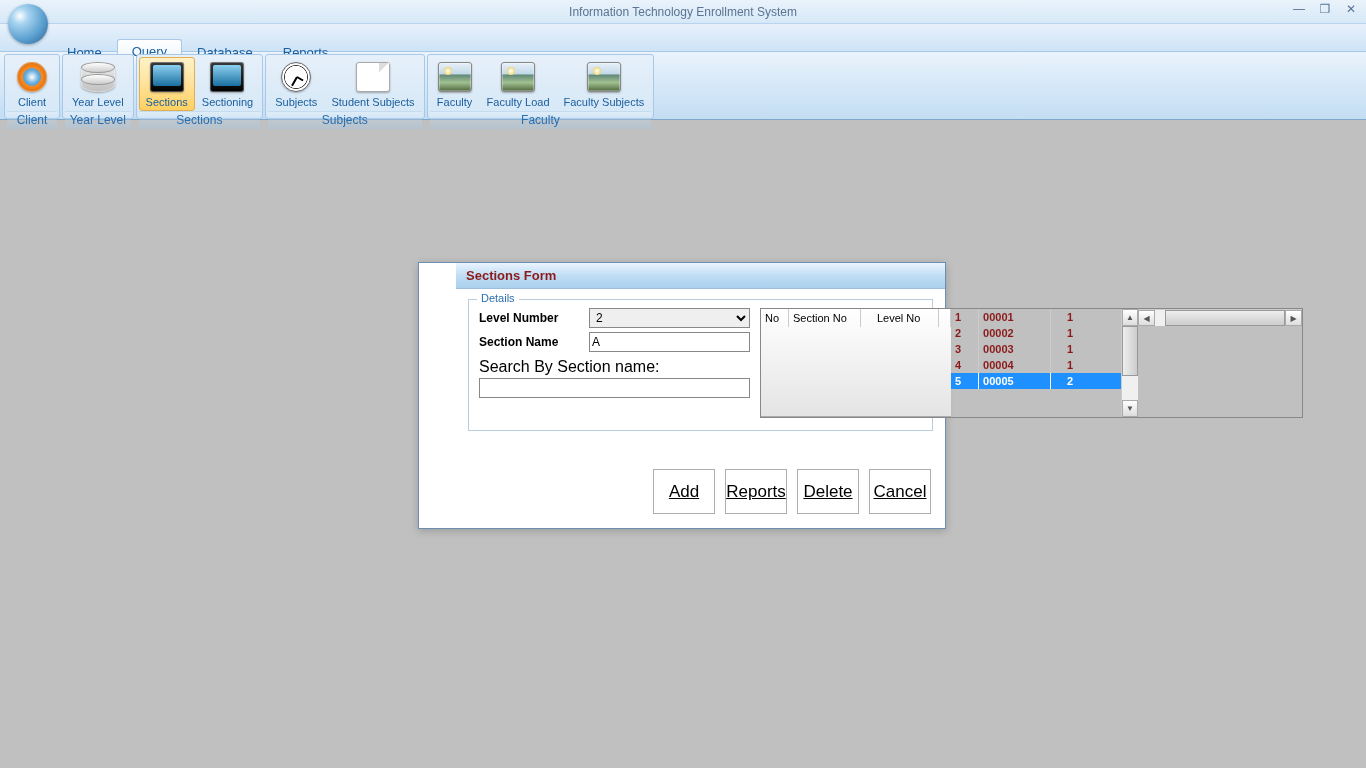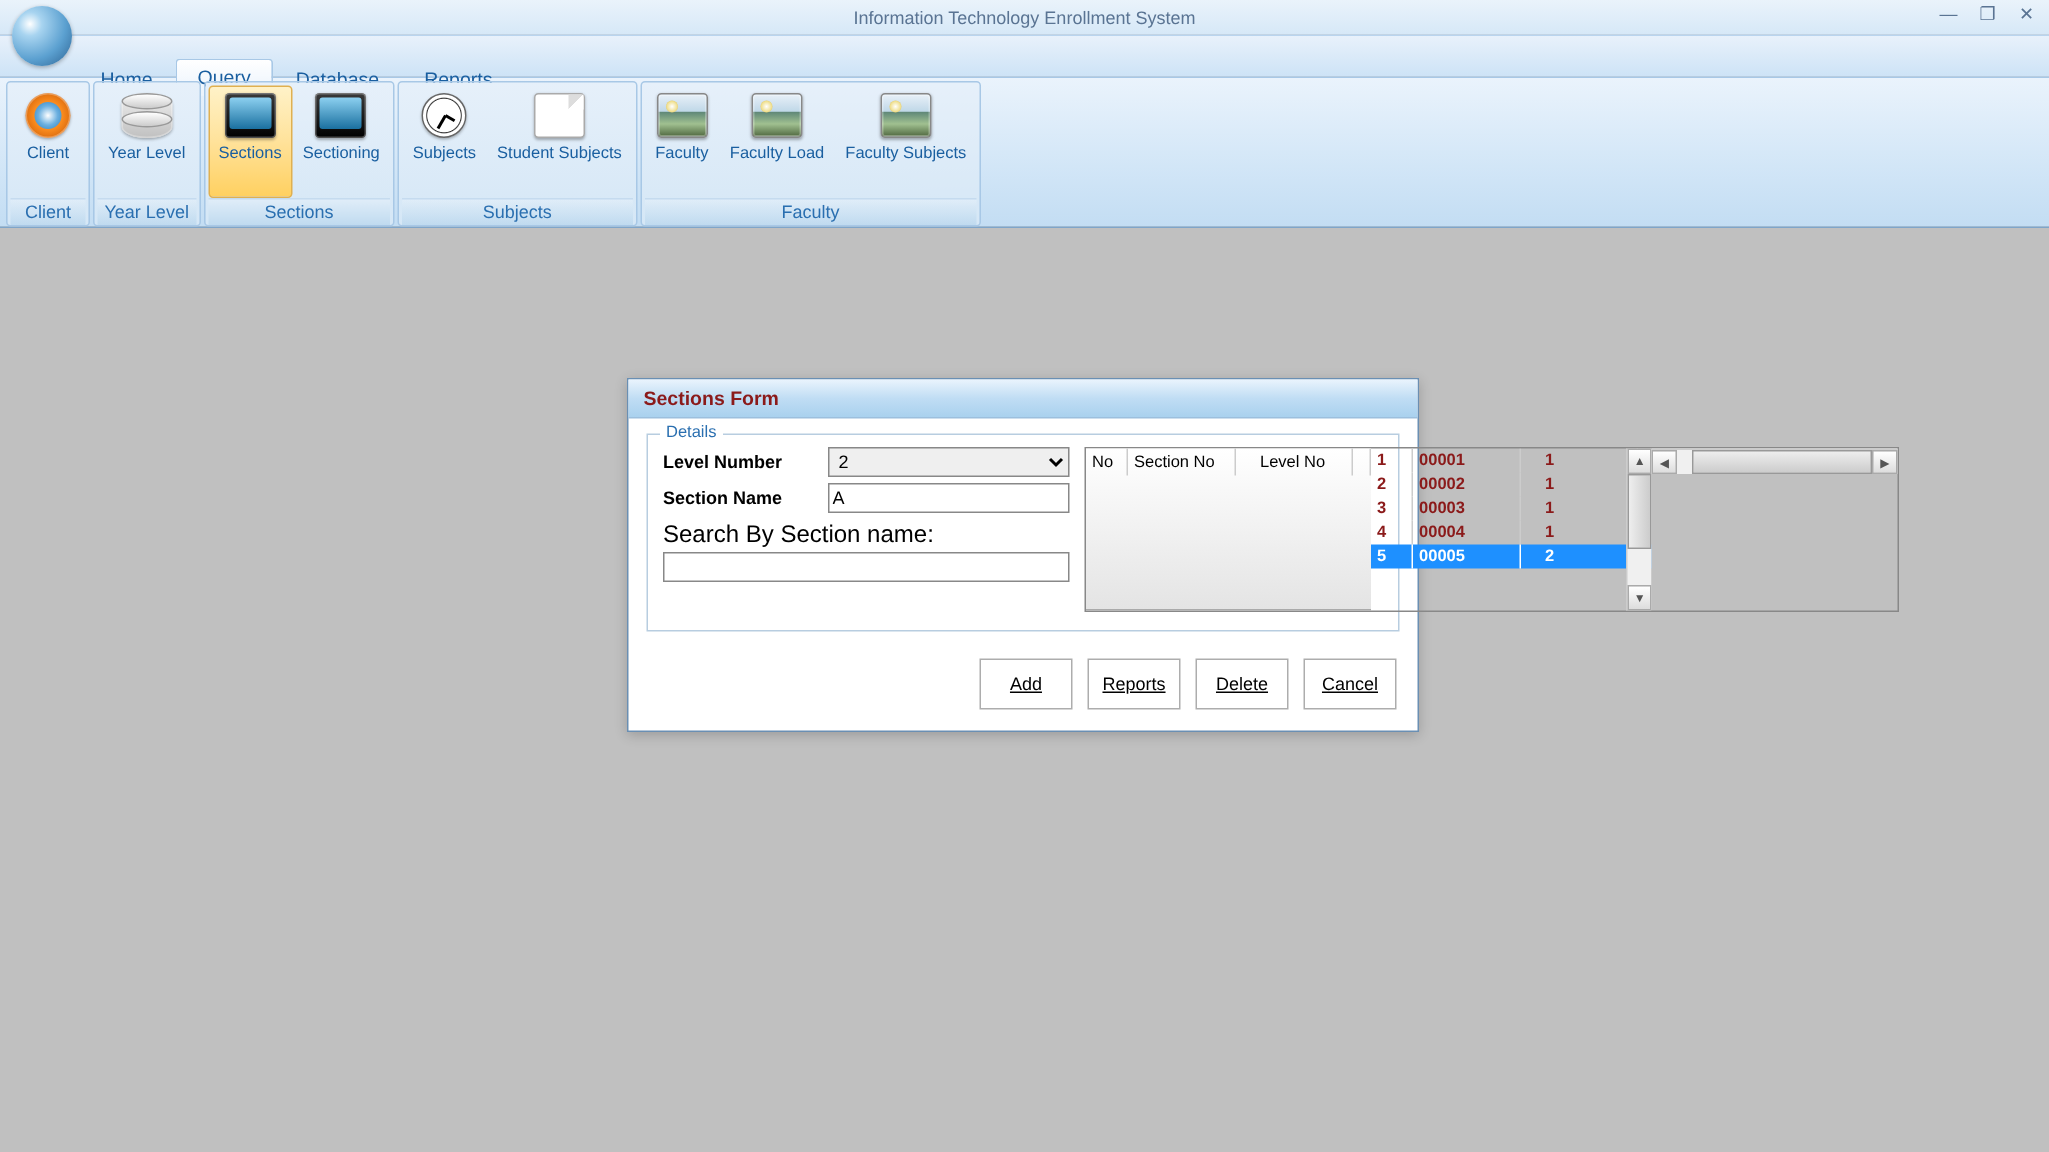--- a/index.html
+++ b/index.html
@@ -59,21 +59,21 @@
   .menutabs .tab.active {
     background: linear-gradient(to bottom, #ffffff, #eaf3fc);
     border: 1px solid #a8c8e6;
     border-bottom: 1px solid #eaf3fc;
     border-radius: 3px 3px 0 0;
     color: #1a5fa0;
   }
 
   
   .ribbon {
-    height: 100px;
+    height: 68px;
     background: linear-gradient(to bottom, #eaf3fc 0%, #d2e6f7 60%, #c3ddf3 100%);
     border-bottom: 1px solid #7fa5c9;
     display: flex;
     padding: 2px 4px 0 4px;
     gap: 2px;
   }
   .ribgroup {
     border: 1px solid #a8c8e6;
     border-radius: 3px;
     background: linear-gradient(to bottom, #e6f0fa 0%, #d5e7f6 100%);
@@ -127,25 +127,26 @@
   .ribicon.clock::after { content:""; position:absolute; left:50%; top:50%; width:2px; height:10px; background:#000; transform-origin:top; transform:rotate(30deg); }
   .ribicon.clock::before { content:""; position:absolute; left:50%; top:50%; width:2px; height:7px; background:#000; transform-origin:top; transform:rotate(-60deg); }
   .ribicon.page { background:#fff; border:1px solid #aaa; position:relative; }
   .ribicon.page::after { content:""; position:absolute; right:0; top:0; width:10px; height:10px; background:linear-gradient(135deg,#ddd 50%, #fff 50%); }
   .ribicon.photo { background: linear-gradient(to bottom, #e8f0f8 0%, #c0d8e8 40%, #608878 42%, #a0c090 70%, #506840 100%); border:1px solid #888; }
   .ribicon.photo::before { content:""; position:absolute; left:5px; top:4px; width:8px; height:8px; background:radial-gradient(circle,#fff,#f0e090 60%,#d0a020); border-radius:50%; }
 
   
   .dialog {
     position: absolute;
-    left: 418px; top: 252px;
+    left: 418px; top: 262px;
     width: 528px;
     background: #fff;
     border: 1px solid #6a8fb3;
     box-shadow: 0 2px 8px rgba(0,0,0,0.2);
+    padding-left: 37px;
   }
   .dialog .dtitle {
     background: linear-gradient(to bottom, #eaf4fd 0%, #c0ddf4 50%, #a9d1ee 100%);
     padding: 5px 10px;
     color: #8b1a1a;
     font-weight: bold;
     font-size: 13px;
     border-bottom: 1px solid #9cbfdd;
   }
   .dialog .dbody {
@@ -217,26 +218,27 @@
   }
   .hscrollbar .arrow { width: 17px; background: linear-gradient(to bottom,#fff,#ddd); border:1px solid #aaa; display:flex; align-items:center; justify-content:center; font-size:8px; color:#555; }
   .hscrollbar .thumb { width: 120px; background: linear-gradient(to bottom,#eee,#ccc); border:1px solid #999; margin-left:10px; }
   .hscrollbar .track { flex:1; }
 
   .dbuttons {
     display: flex; justify-content: flex-end; gap: 10px;
     padding: 10px 14px 14px 0;
   }
   .dbuttons button {
-    width: 62px; height: 34px;
+    width: 62px; height: 45px;
     background: #fff;
     border: 1px solid #adadad;
-    font-size: 12px;
+    font-size: 17px;
     font-family: inherit;
     cursor: default;
+    margin-top: 20px;
   }
   .dbuttons button span { text-decoration: underline; text-decoration-color: #000; }
 </style>
 </head>
 <body>
 
 <div class="titlebar">
   <span class="title">Information Technology Enrollment System</span>
   <div class="controls">
     <span>—</span>

